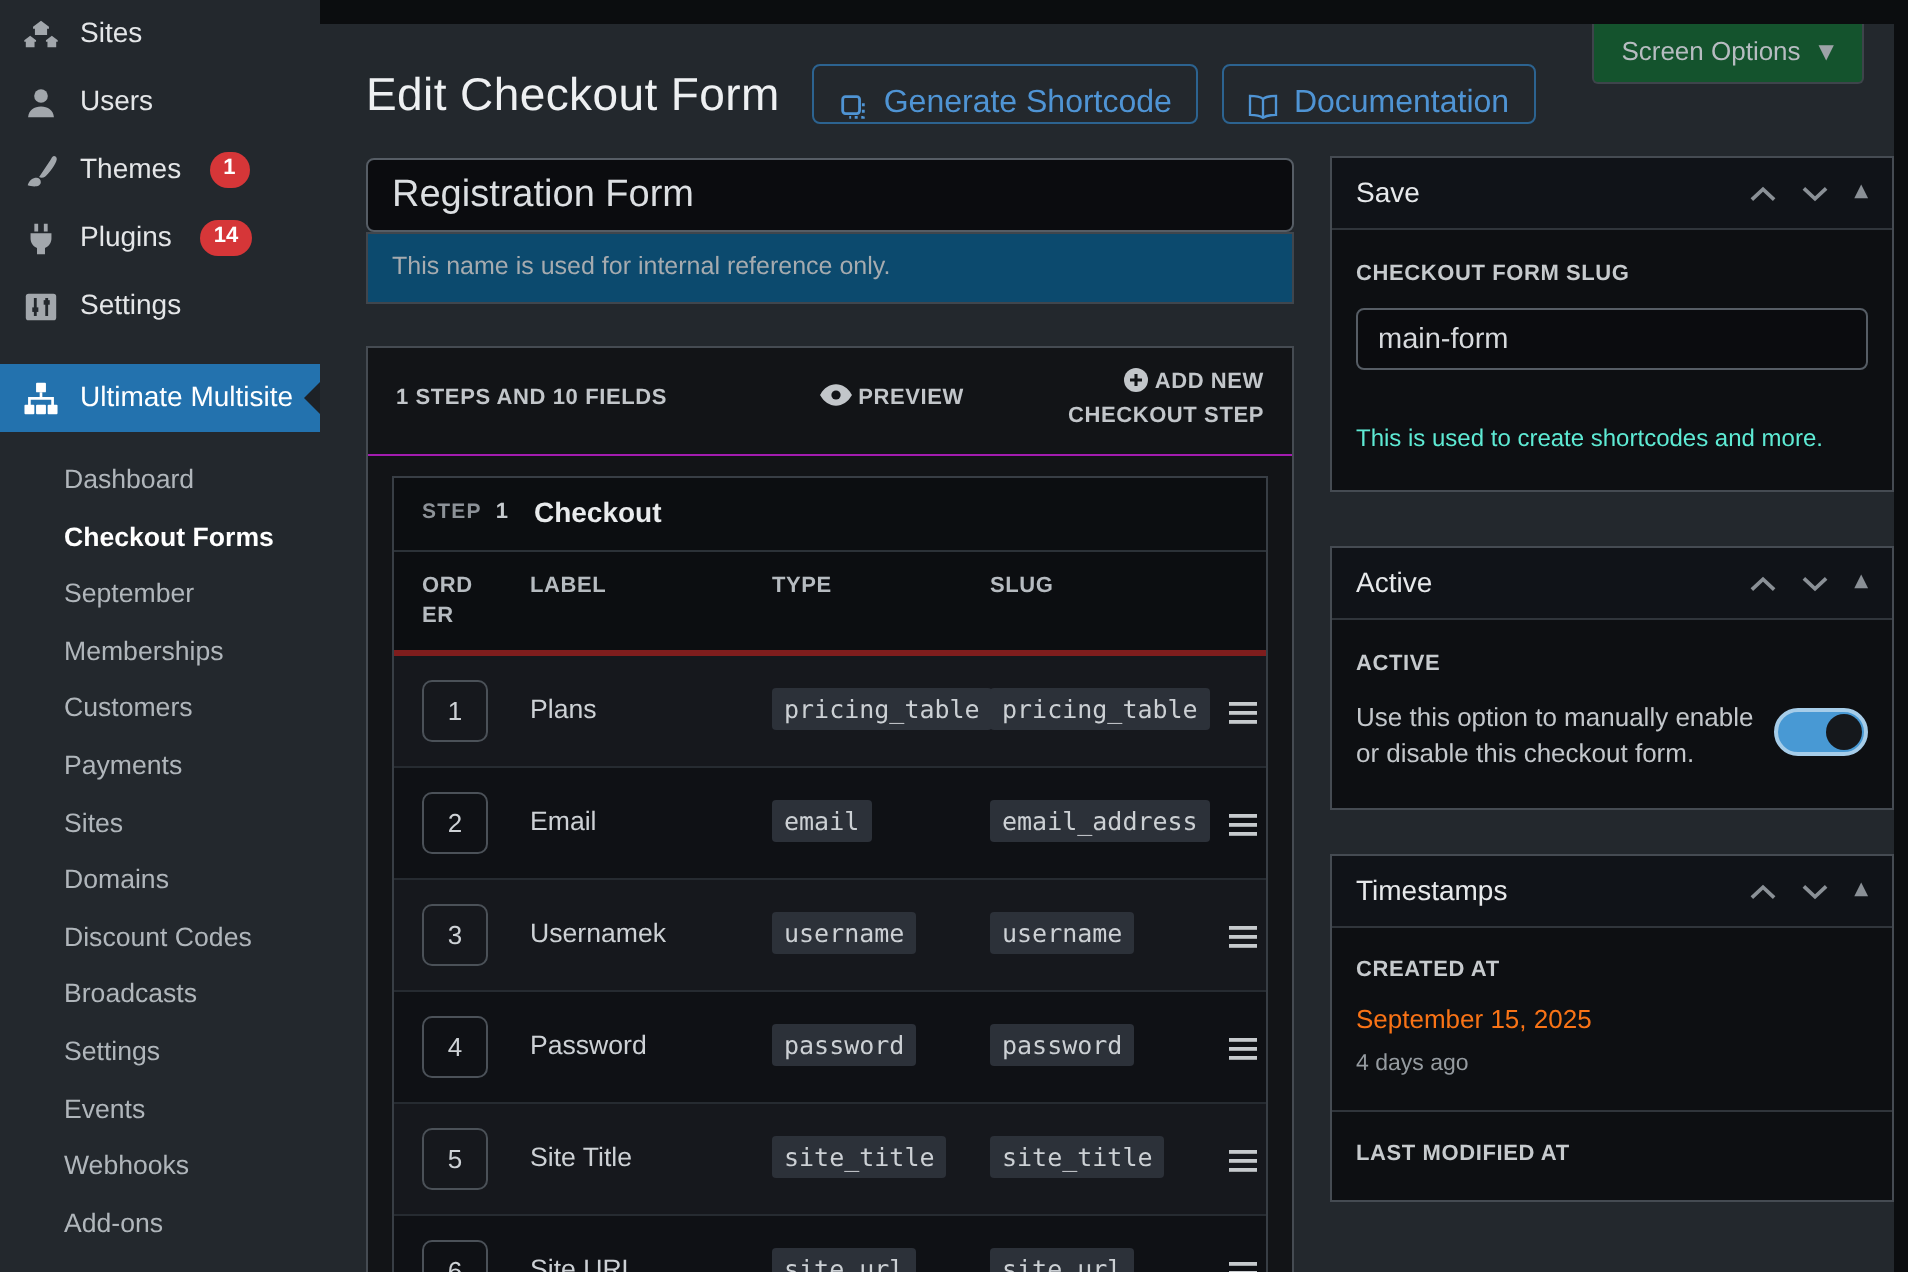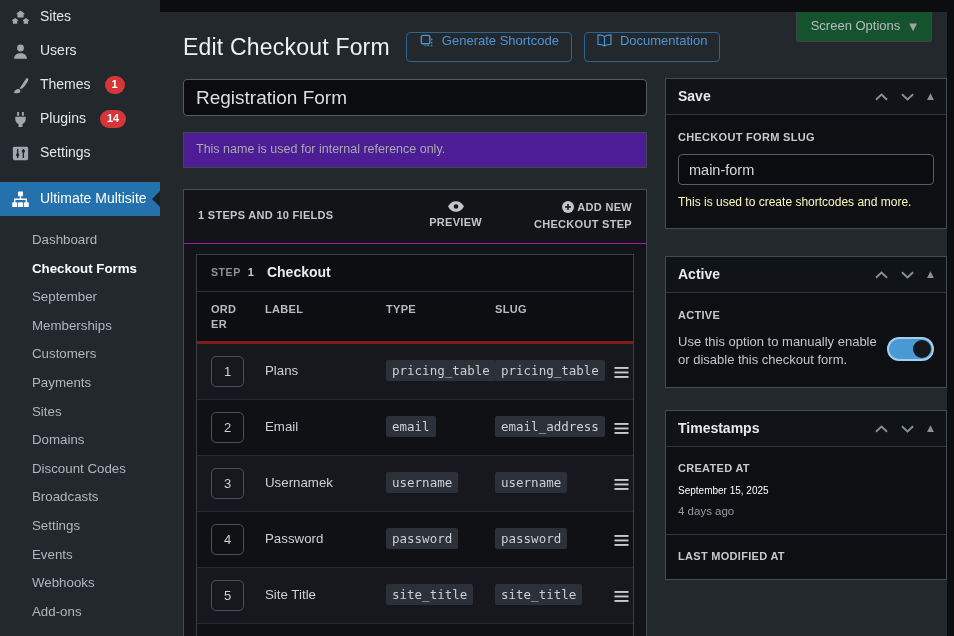--- a/index.html
+++ b/index.html
@@ -26,36 +26,36 @@
   .badge { background:#d63638; color:#fff; font-size:11px; font-weight:bold; border-radius:10px; padding:1px 7px; margin-left:4px; }
   .submenu { margin-top:10px; }
   .submenu-item { padding:5px 12px; font-size:13.3px; color:#b0b6bb; cursor:pointer;margin-left:20px; }
   .submenu-item.current { color:#ffffff; font-weight:bold; }
 
   
   .content { position:absolute; left:160px; top:12px; right:7px; bottom:0; }
 
   .page-header { position:absolute; left:23px; top:19px; display:flex; align-items:center; gap:12px; }
   .page-title { font-size:23px; font-weight:400; color:#eef0f2; letter-spacing:.2px; margin-right:4px; }
-  .btn-outline { display:inline-flex; align-items:flex-start; gap:8px; height:30px; padding:0 12px; background:transparent; border:1px solid #2c6390; border-radius:4px; color:#4f94d4; font-size:13px; font-family:inherit; cursor:pointer; }
+  .btn-outline { display:inline-flex; align-items:flex-end; gap:8px; height:30px; padding:0 12px; background:transparent; border:1px solid #2c6390; border-radius:4px; color:#4f94d4; font-size:16px; font-family:inherit; cursor:pointer; }
   .btn-outline svg { width:15px; height:15px; stroke:#4f94d4; fill:none; }
 
   .screen-options { position:absolute; right:15px; top:0; height:30px; display:flex; align-items:center; gap:9px; padding:0 14px; background:#14532d; border:1px solid #3e444b; border-top:none; border-radius:0 0 3px 3px; color:#b7bcc1; font-size:13px; cursor:pointer; z-index:6; }
   .screen-options .caret { font-family:"DejaVu Sans",sans-serif; font-size:10px; color:#9ea3a8; }
 
   
   .main-col { position:absolute; left:23px; top:67px; width:464px; }
   .name-input { width:100%; height:37px; background:#0b0c0f; border:1px solid #565d65; border-radius:4px; color:#dcdfe2; font-size:19px; padding:0 12px; font-family:inherit; }
-  .name-help { background:#4c1d95; border:1px solid #40464d; margin-top:16px; padding:8px 12px; color:#a6abaf; font-size:12.5px; }
+  .name-help { background:#0c4a6e; border:1px solid #40464d; margin-top:0; padding:8px 12px; color:#a6abaf; font-size:12.5px; }
 
   .steps-panel { margin-top:21px; background:#121417; border:1px solid #454b52; height:560px; overflow:hidden; }
   .steps-header { height:54px; display:flex; align-items:center; justify-content:space-between; padding:12px 14px; border-bottom:1px solid #a21caf; }
   .steps-summary { font-size:11px; font-weight:bold; color:#c2c6ca; letter-spacing:.3px; }
   .steps-links { display:flex; align-items:center; gap:16px; }
-  .preview-link { display:flex; flex-direction:column; align-items:center; gap:3px; color:#c2c6ca; font-size:11px; font-weight:bold; cursor:pointer; letter-spacing:.3px; }
+  .preview-link { display:flex; flex-direction:row; align-items:flex-start; gap:3px; color:#c2c6ca; font-size:11px; font-weight:bold; cursor:pointer; letter-spacing:.3px; }
   .preview-link svg { width:16px; height:11px; fill:#c2c6ca; }
   .add-step-link { width:134px; text-align:right; color:#c2c6ca; font-size:11px; font-weight:bold; line-height:1.55; cursor:pointer; letter-spacing:.3px; }
   .add-step-link svg { width:12px; height:12px; fill:#c2c6ca; vertical-align:-2px; margin-right:3px; }
 
   .fields-table { margin:10px 12px; border:1px solid #383e45; background:#0c0e11; }
   .step-row { height:37px; display:flex; align-items:center; padding:0 14px; border-bottom:1px solid #2c3238; }
   .step-label { font-size:10.5px; font-weight:bold; color:#8d9298; letter-spacing:.6px; }
   .step-num { margin-left:7px; font-size:11px; font-weight:bold; color:#c6cace; }
   .step-name { margin-left:13px; font-size:14px; font-weight:600; color:#e9ebed; }
   .cols-row, .field-row { display:grid; grid-template-columns:54px 121px 109px 115px 1fr; padding-left:14px; }
@@ -69,39 +69,39 @@
   .cell-label { font-size:13.3px; color:#cdd1d5; padding-top:6px; }
   .cell-type, .cell-slug { padding-top:3px; padding-right:10px; }
   .chip { font-family:"DejaVu Sans Mono",monospace; font-size:12.5px; color:#ccd0d4; background:#2c3139; padding:3px 6px; border-radius:2px; line-height:1.85; }
   .cell-handle { justify-self:center; align-self:center; cursor:grab; padding:4px; }
   .cell-handle svg { width:15px; height:11px; fill:#c6cacd; display:block; }
 
   
   .side-col { position:absolute; left:505px; top:66px; width:282px; }
   .panel { background:#0d0f12; border:1px solid #454b52; margin-bottom:27px; }
   .panel-header { height:36px; display:flex; align-items:center; justify-content:space-between; padding:0 12px; border-bottom:1px solid #30353b; background:#101318; }
-  .panel-title { font-size:14px; font-weight:bold; color:#e7e9eb; }
+  .panel-title { font-size:14px; font-weight:normal; color:#e7e9eb; }
   .panel-controls { display:flex; align-items:center; gap:13px; }
   .panel-controls svg { width:13px; height:8px; stroke:#8a9096; fill:none; cursor:pointer; }
   .collapse-tri { font-family:"DejaVu Sans",sans-serif; font-size:9px; color:#8a9096; cursor:pointer; }
   .panel-body { padding:15px 12px 17px; }
   .field-label { font-size:11px; font-weight:bold; color:#c6cacd; letter-spacing:.3px; }
   .slug-input { margin-top:9px; width:100%; height:31px; background:#0b0c0f; border:1px solid #565d65; border-radius:4px; padding:0 10px; color:#d7dadd; font-size:14.5px; font-family:inherit; }
-  .field-help { margin-top:9px; font-size:12px; color:#fef9c3; }
+  .field-help { margin-top:26px; font-size:12px; color:#5eead4; }
   .panel-footer { border-top:1px solid #30353b; background:#13161a; padding:14px 12px; }
   .save-btn { width:100%; height:29px; background:#3181c2; border:1px solid #4b95d2; border-radius:4px; color:#fff; font-size:13.5px; font-family:inherit; cursor:pointer; }
 
   .active-row { display:flex; margin-top:9px; gap:2px; }
   .active-desc { flex:1; font-size:13px; color:#c3c7cb; line-height:1.45; }
   .toggle { width:47px; height:24px; border-radius:13px; background:#4899d4; border:2px solid #a6cde9; position:relative; flex:0 0 auto; margin-top:4px; cursor:pointer; }
   .toggle-knob { position:absolute; right:1px; top:1px; width:18px; height:18px; border-radius:50%; background:#15181c; }
 
   .ts-section { padding:14px 12px 15px; }
   .ts-section + .ts-section { border-top:1px solid #30353b; }
-  .ts-date { margin-top:7px; font-size:10px; color:#ffffff; }
+  .ts-date { margin-top:7px; font-size:13px; color:#f97316; }
   .ts-ago { margin-top:5px; font-size:11.5px; color:#959ba0; }
 </style>
 </head>
 <body>
 
 <div class="top-strip"></div>
 <div class="right-strip"></div>
 
 <div class="sidebar">
   <div class="menu-item">

